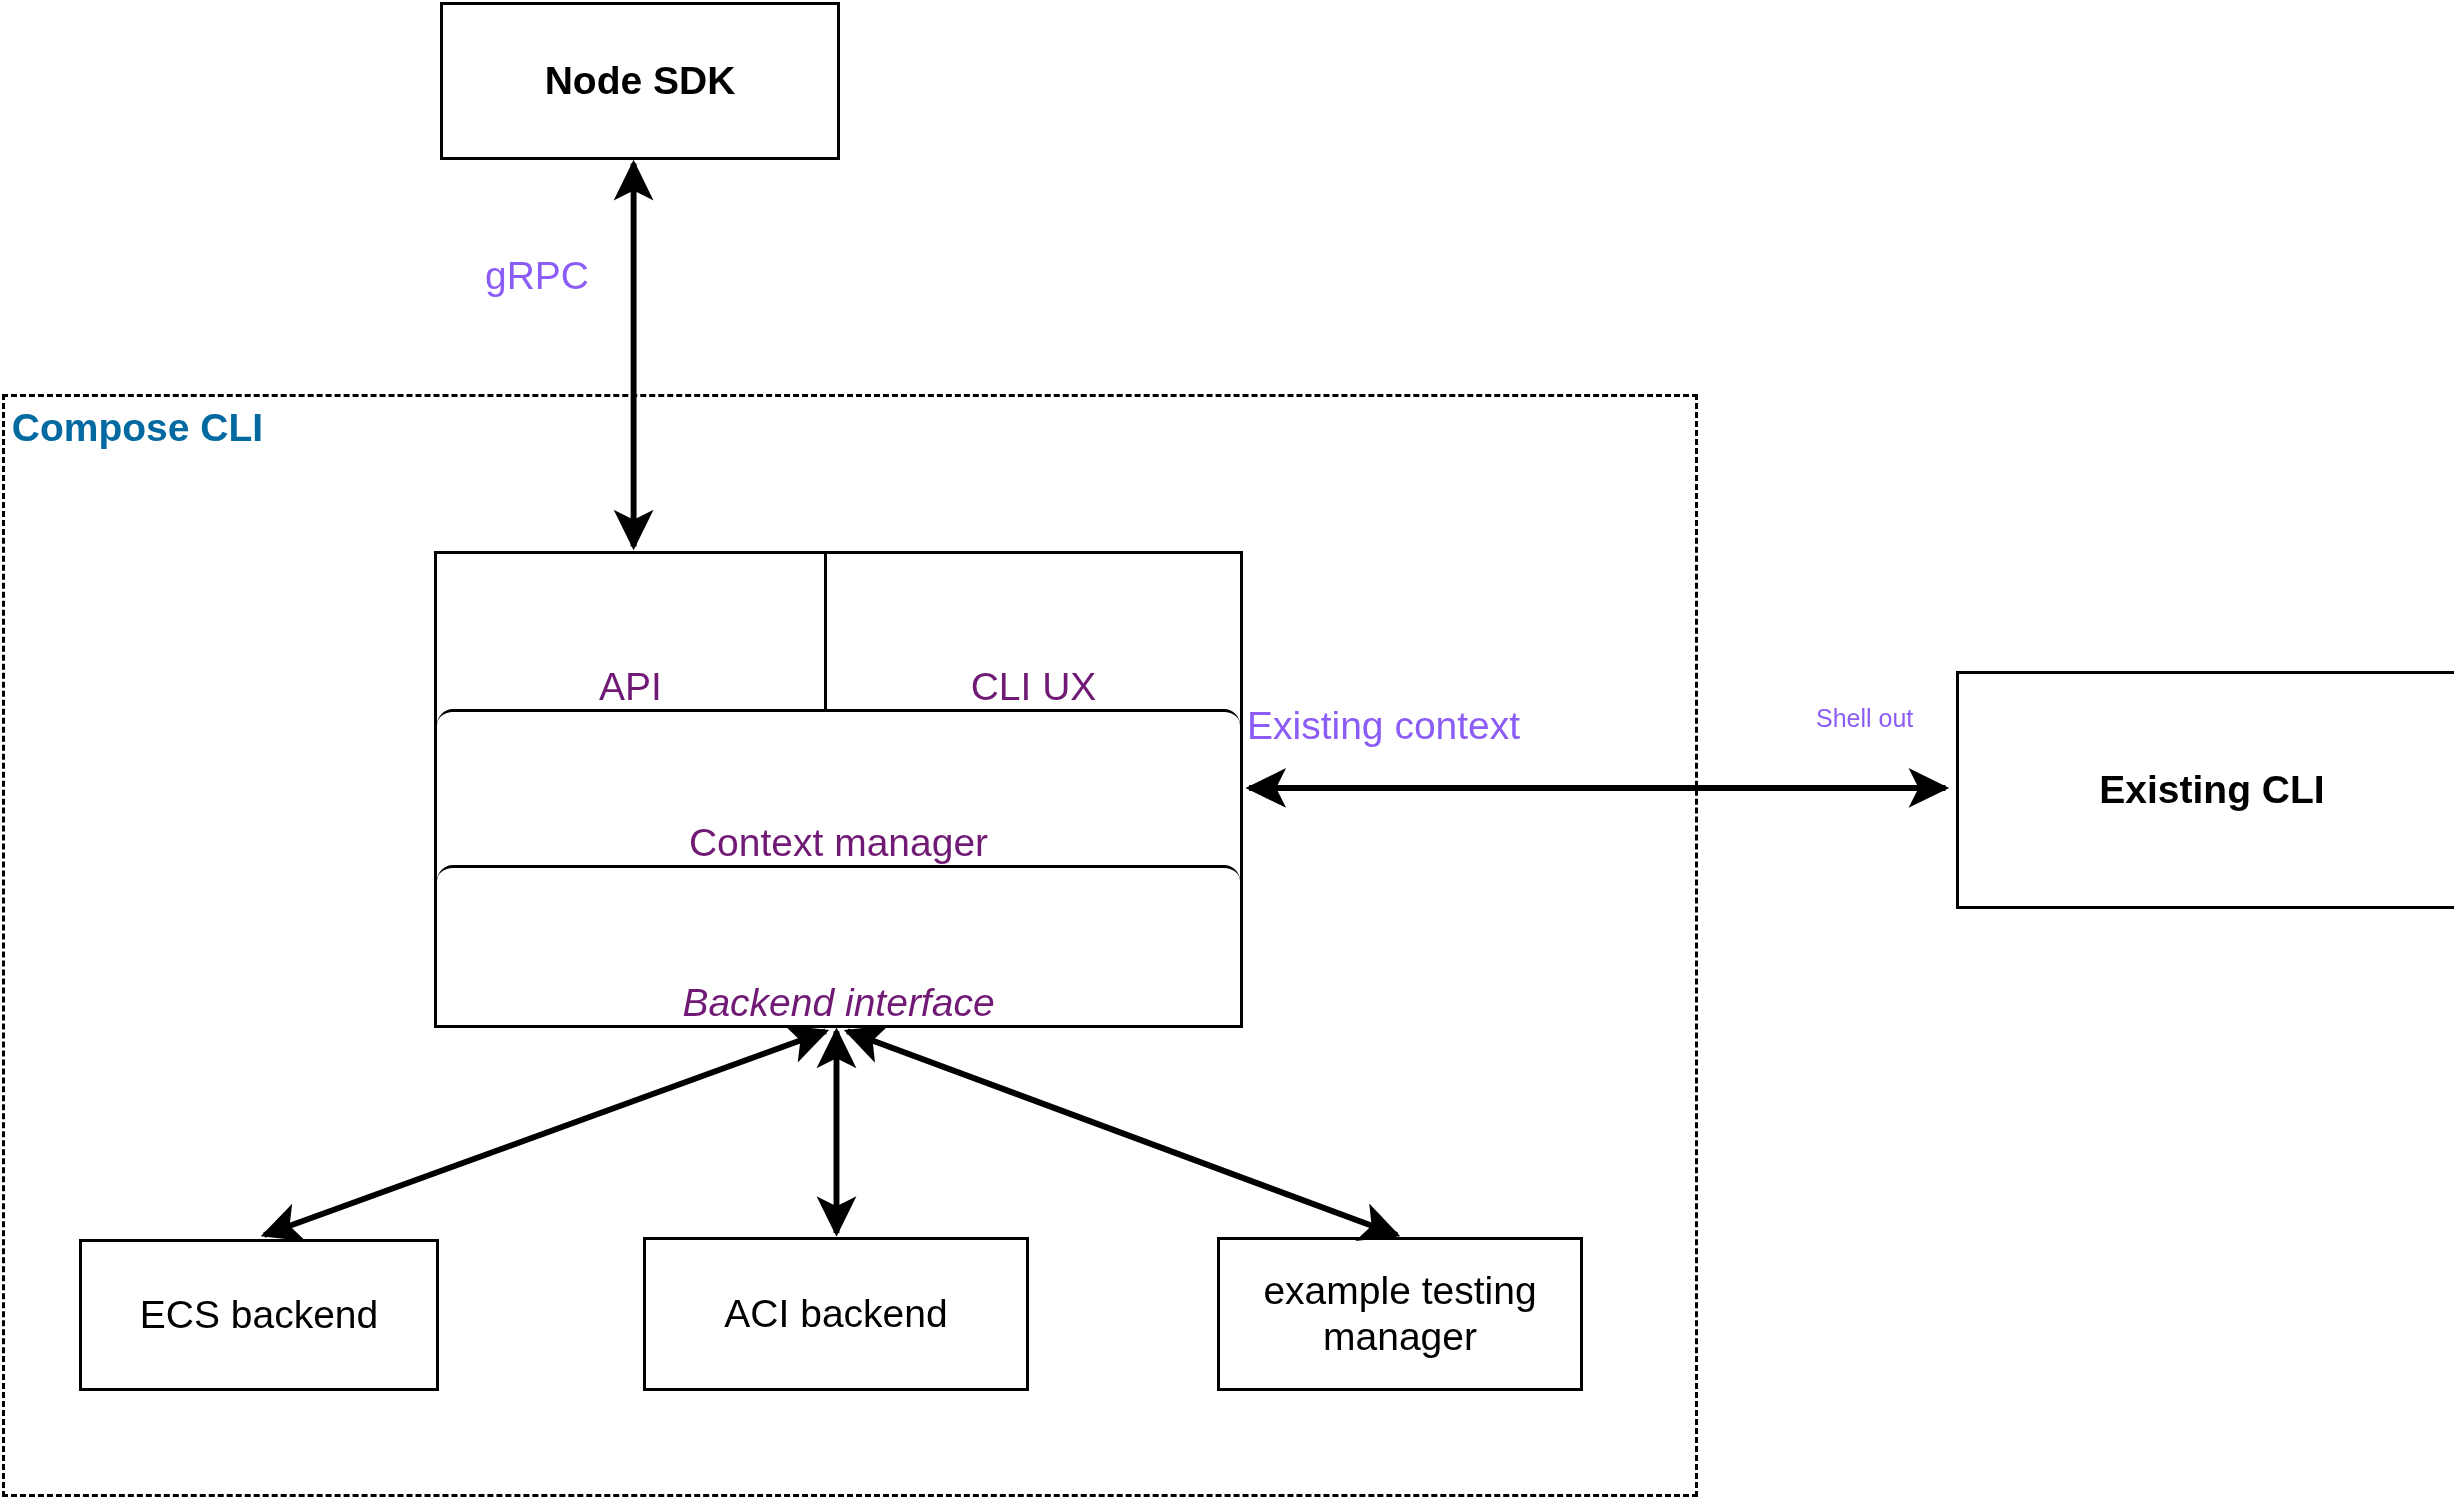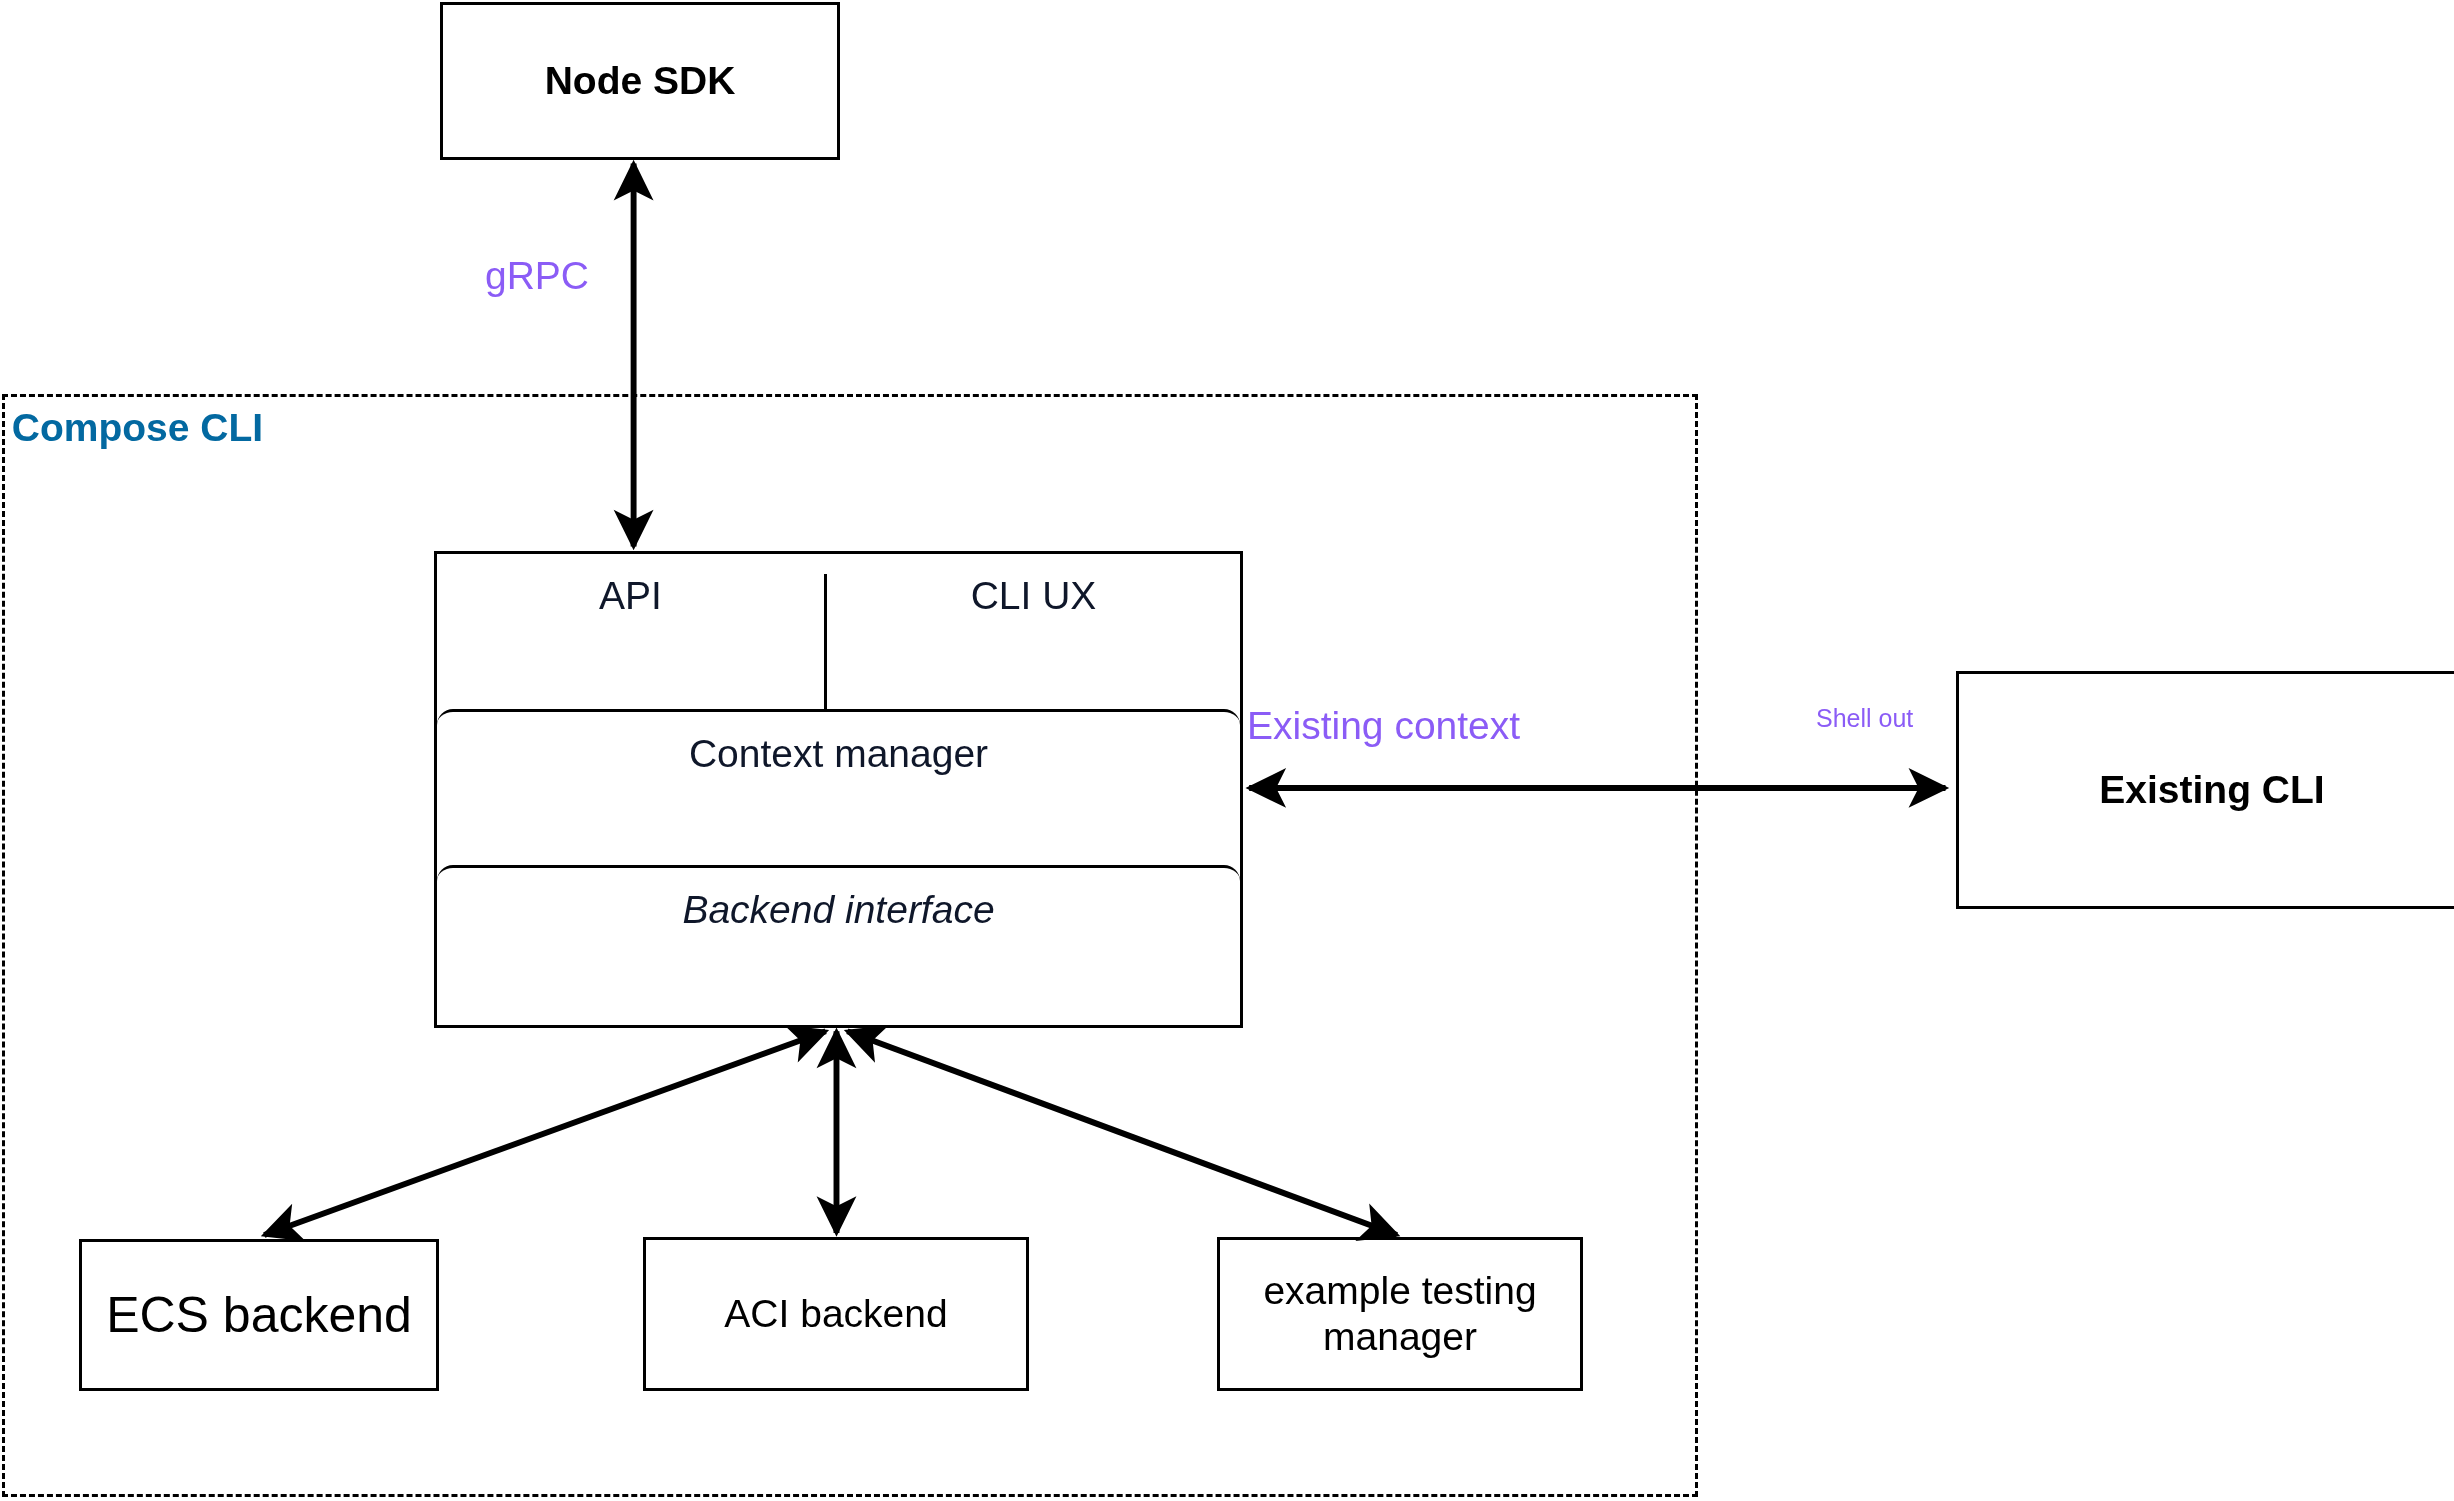--- a/index.html
+++ b/index.html
@@ -58,26 +58,25 @@
   .stack-row {
     box-sizing: border-box;
     display: flex;
     flex-direction: row;
     color: #000000;
   }
   .stack-row + .stack-row { border-top: 3.9px solid #000000; border-radius: 16px; }
   .stack-cell {
     box-sizing: border-box;
     display: flex;
-    align-items: flex-start;
+    align-items: flex-end;
     justify-content: center;
     text-align: center;
     flex: 1 1 auto;
-    color: #0f172a;
-    margin-top: 20px;
+    color: #701a75;
   }
   .stack-cell + .stack-cell { border-left: 3.9px solid #000000; }
   svg.arrows {
     position: absolute;
     left: 0;
     top: 0;
     width: 2455px;
     height: 1501px;
     pointer-events: none;
   }
@@ -112,21 +111,21 @@
         <span>Context manager</span>
       </div>
     </div>
     <div class="stack-row" style="flex:1 1 auto;font-style:italic;">
       <div class="stack-cell" style="font-size:39px;">
         <span>Backend interface</span>
       </div>
     </div>
   </div>
 
-  <div class="box" style="left:79px; top:1239px; width:360px; height:152px; font-size:50px;text-align:right;">
+  <div class="box" style="left:79px; top:1239px; width:360px; height:152px; font-size:39px;text-align:right;">
     <span>ECS backend</span>
   </div>
 
   <div class="box" style="left:643px; top:1237px; width:386px; height:154px; font-size:39px;">
     <span>ACI backend</span>
   </div>
 
   <div class="box" style="left:1217px; top:1237px; width:366px; height:154px; font-size:39px; flex-direction:column;">
     <span>example testing</span>
     <span>manager</span>

